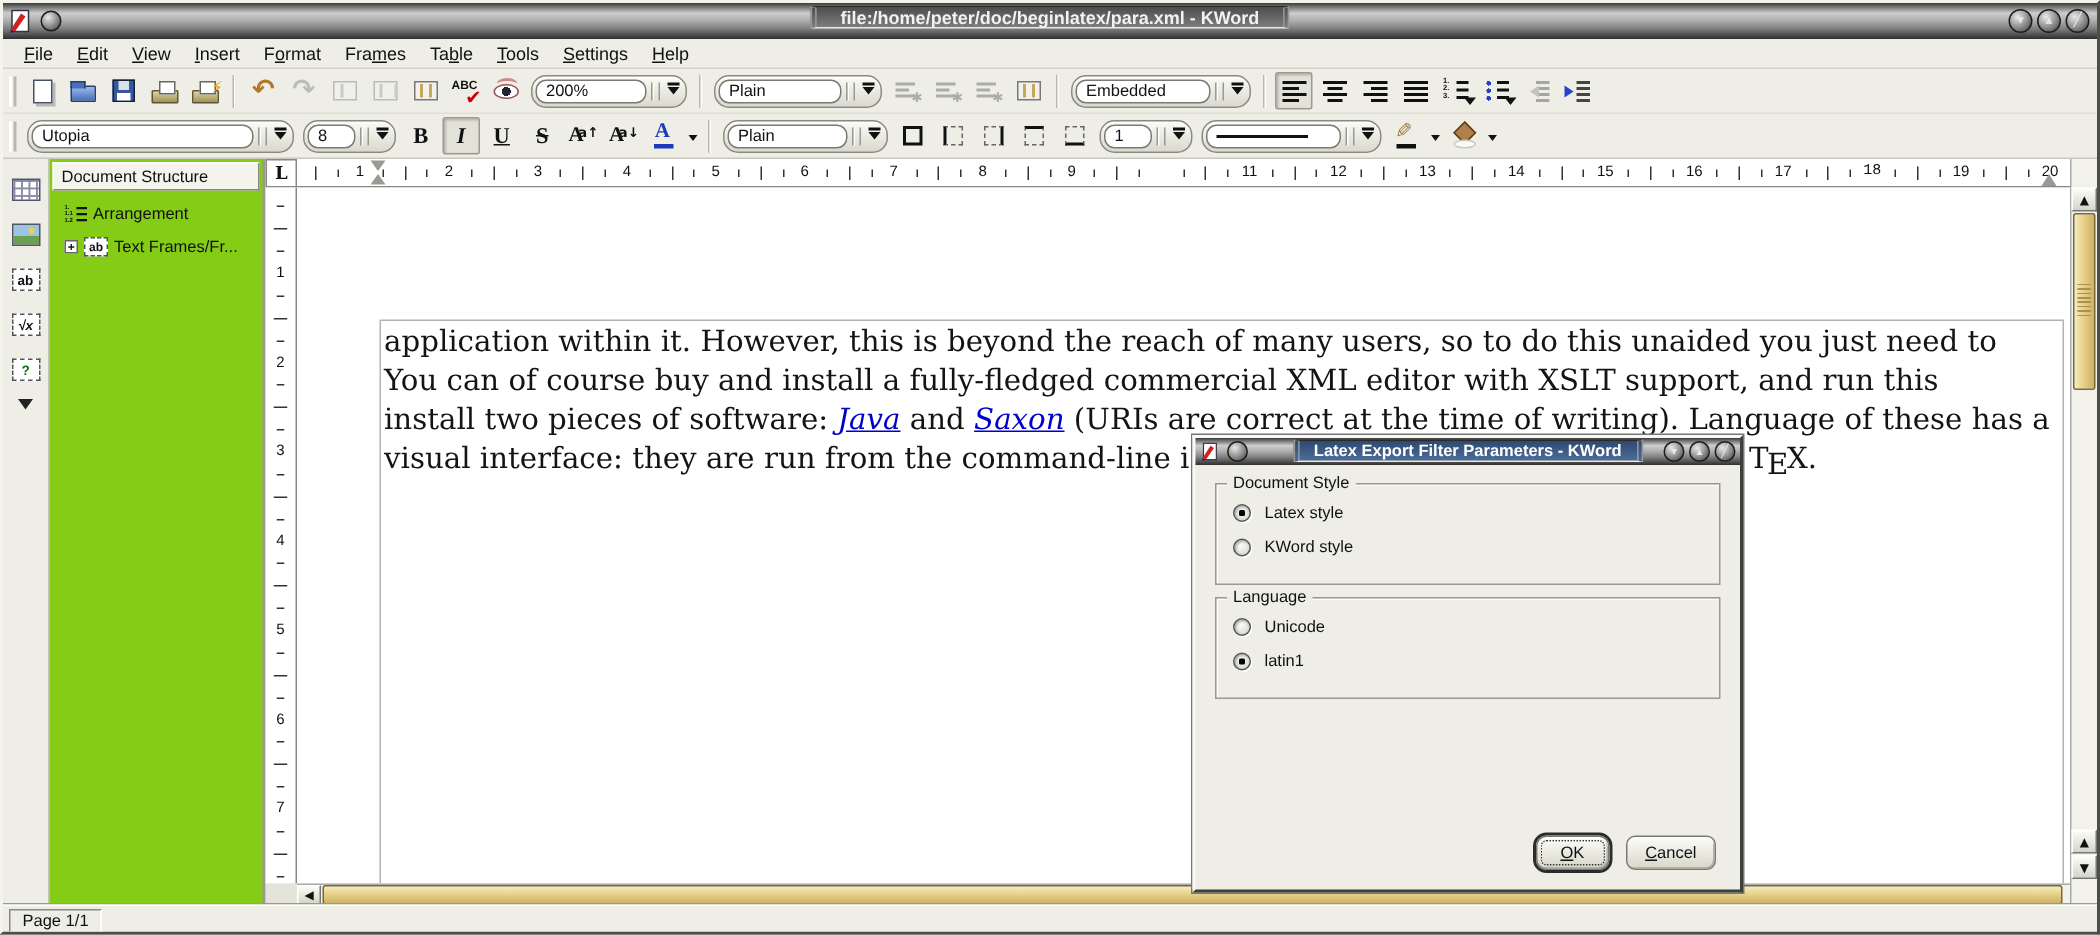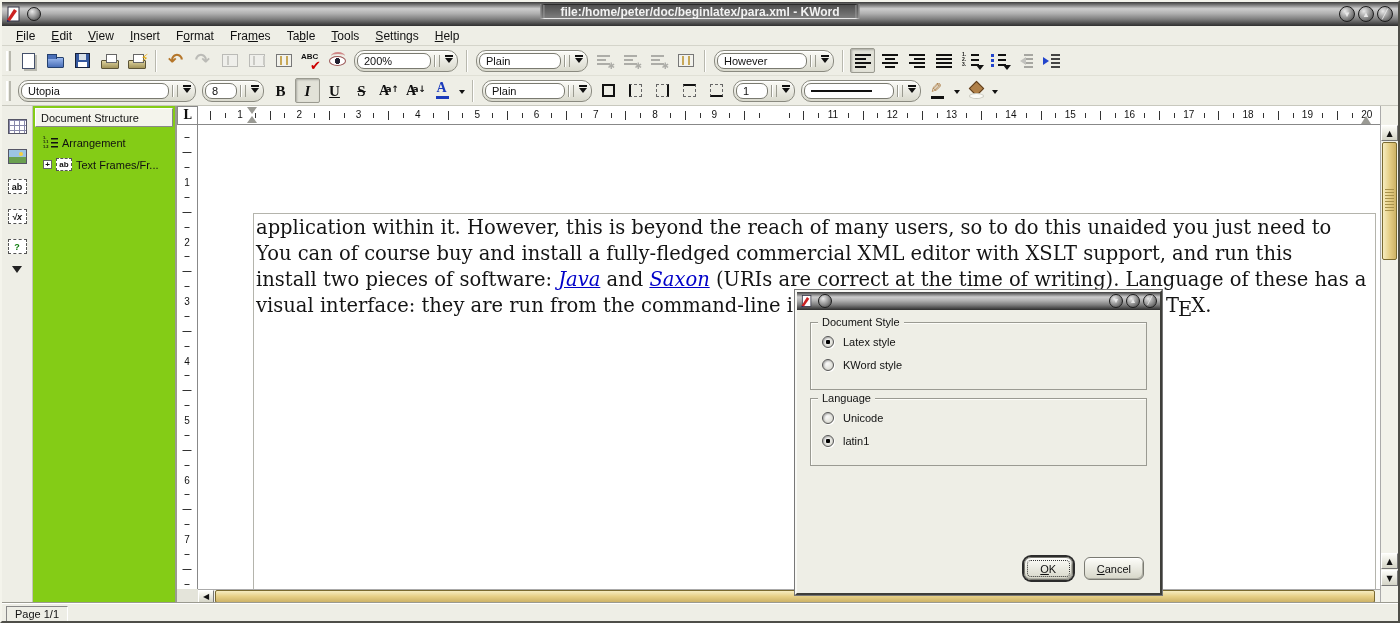--- a/index.html
+++ b/index.html
@@ -314,21 +314,21 @@
         <i class="ic i-update-style"></i>
       </span>
       <span class="tb dis">
         <i class="ic i-apply-style"></i>
       </span>
       <span class="tb">
         <i class="ic i-columns"></i>
       </span>
       <i class="tbsep"></i>
       <div class="combo" style="width: 120px;">
-        <span class="cfield">However</span>
+        <span class="cfield">Embedded</span>
         <i class="cgrip"></i>
         <i class="carrow"></i>
       </div>
       <i class="tbsep"></i>
       <span class="tb on">
         <i class="ic i-align-left al"></i>
       </span>
       <span class="tb">
         <i class="ic i-align-center al"></i>
       </span>
@@ -476,21 +476,21 @@
       <span class="rnum" style="left: 457.1px;">8</span>
       <span class="rnum" style="left: 516.4px;">9</span>
       <span class="rnum" style="left: 563px; margin-top: 21px;">10</span>
       <span class="rnum" style="left: 635px;">11</span>
       <span class="rnum" style="left: 694.3px;">12</span>
       <span class="rnum" style="left: 753.6px;">13</span>
       <span class="rnum" style="left: 812.9px;">14</span>
       <span class="rnum" style="left: 872.2px;">15</span>
       <span class="rnum" style="left: 931.5px;">16</span>
       <span class="rnum" style="left: 990.8px;">17</span>
-      <span class="rnum" style="left: 1050.1px;">18</span>
+      <span class="rnum" style="left: 1050.1px; font-family: Liberation Mono, monospace;">18</span>
       <span class="rnum" style="left: 1109.4px;">19</span>
       <span class="rnum" style="left: 1168.7px;">20</span>
       <i class="htick h" style="left: 12.35px;"></i>
       <i class="htick q" style="left: 27.175px;"></i>
       <i class="htick q" style="left: 56.825px;"></i>
       <i class="htick h" style="left: 71.65px;"></i>
       <i class="htick q" style="left: 86.475px;"></i>
       <i class="htick q" style="left: 116.125px;"></i>
       <i class="htick h" style="left: 130.95px;"></i>
       <i class="htick q" style="left: 145.775px;"></i>
@@ -608,20 +608,21 @@
   </div>
 
   <div id="dialog">
     <div id="dlg-titlebar" class="metal">
       <svg class="appico sm" viewBox="0 0 18 18">
         <rect x="3" y="2" width="11" height="14" fill="#fff" stroke="#334" stroke-width="1"></rect>
         <polygon points="2,15 9,4 12,6 5,16" fill="#c22"></polygon>
         <polygon points="2,15 5,16 2,17" fill="#226"></polygon>
       </svg>
       <span class="wbtn sm"></span>
+      <span class="tcap active">Latex Export Filter Parameters - KWord</span>
       <span class="wbtns">
         <span class="wbtn sm">▾</span>
         <span class="wbtn sm">▴</span>
         <span class="wbtn sm">╱</span>
       </span>
     </div>
     <div id="dlg-groups">
         <div class="fs first">
           <span class="leg">Document Style</span>
           <div class="opt">

